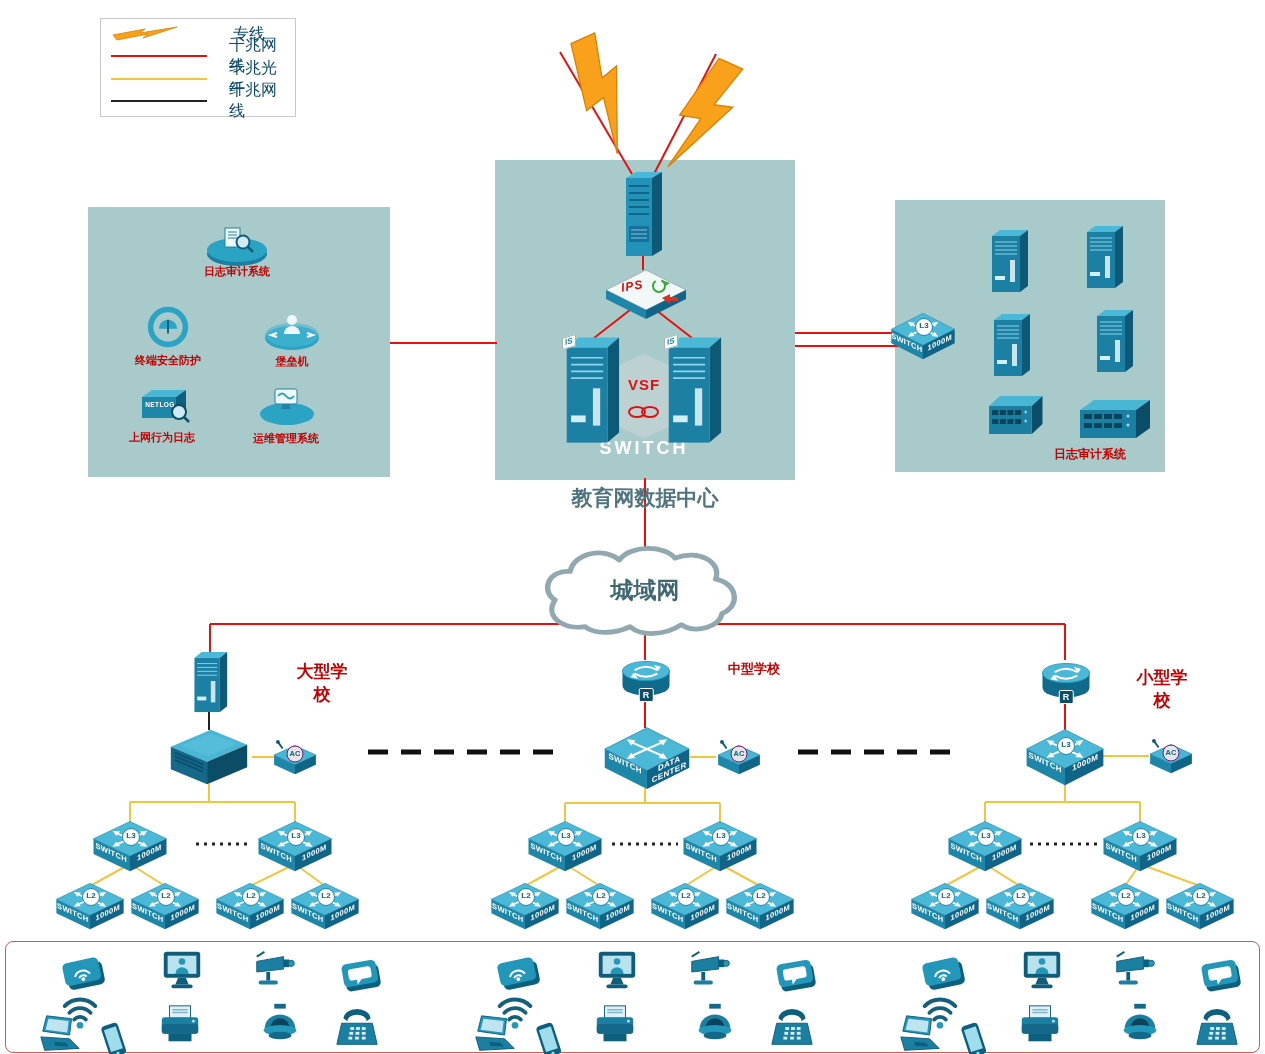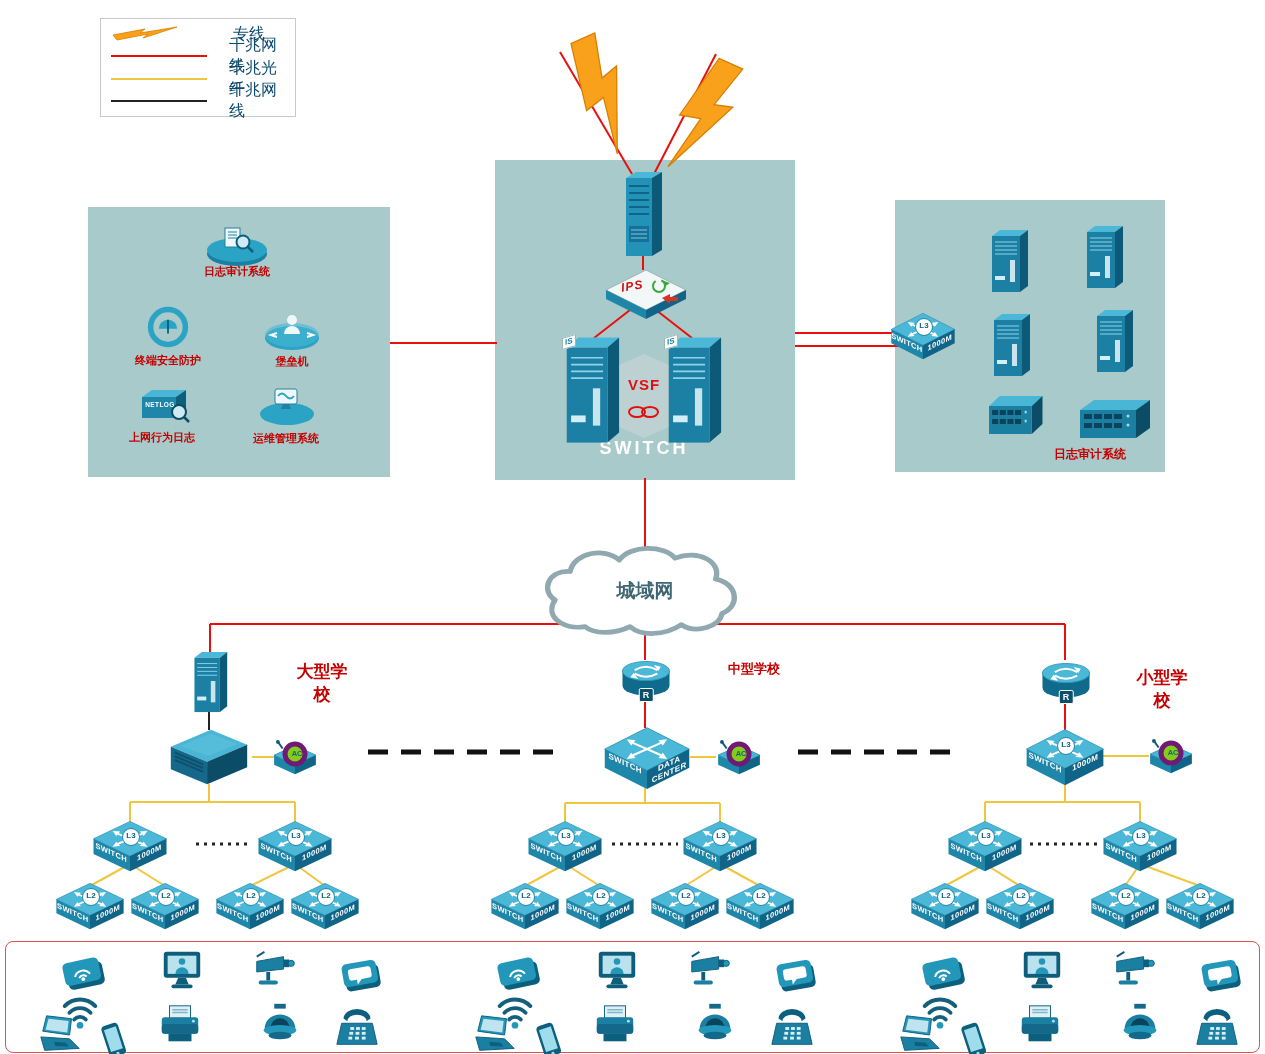--- a/index.html
+++ b/index.html
@@ -20,21 +20,21 @@
   .leg-row{display:flex;align-items:center;height:20px}
   .leg-sample{width:100px;margin-right:22px;display:flex;align-items:center}
   .leg-line{width:96px;height:2px}
   .leg-label{font-size:16px;color:#0c4a6e}
   
   .sw .badge{position:absolute;left:50%;top:30%;width:16px;height:16px;margin-left:-8px;margin-top:-8px;background:#fff;border:1px solid #1d86a9;border-radius:50%;color:#0f6488;font:bold 8px/14px "Liberation Sans",sans-serif;text-align:center;z-index:2}
   .sw .fl{position:absolute;left:1%;top:54%;width:48%;transform:skewY(25deg);color:#fff;font:bold 7.5px "Liberation Sans",sans-serif;text-align:center;letter-spacing:.3px}
   .sw .fr{position:absolute;left:51%;top:54%;width:48%;transform:skewY(-25deg);color:#fff;font:bold 7.5px "Liberation Sans",sans-serif;text-align:center;letter-spacing:.3px}
   .sw-lg .fl,.sw-lg .fr{font-size:8px;top:52%}
   .rbadge{position:absolute;left:50%;bottom:-2px;transform:translateX(-50%);background:#0b4f6b;color:#fff;font:bold 9px/12px "Liberation Sans",sans-serif;padding:0 3px;border-radius:2px;border:1px solid #fff;z-index:2}
-  .acb{position:absolute;left:50%;top:36%;transform:translate(-50%,-50%);background:#84cc16;border:5px solid #701a75;border-radius:50%;width:15px;height:15px;color:#0f6488;font:bold 7.5px/13px "Liberation Sans",sans-serif;text-align:right;z-index:2}
+  .acb{position:absolute;left:50%;top:36%;transform:translate(-50%,-50%);background:#e5e5e5;border:1px solid #701a75;border-radius:50%;width:15px;height:15px;color:#0f6488;font:bold 7.5px/13px "Liberation Sans",sans-serif;text-align:center;z-index:2}
   .ips-t{position:absolute;left:20%;top:22%;color:#d01010;font:bold italic 12px "Liberation Sans",sans-serif;transform:rotate(-9deg);letter-spacing:1px}
   .istag{position:absolute;background:#fff;border:1px solid #9fb4ba;color:#1d86a9;font:bold 8px/10px "Liberation Sans",sans-serif;padding:0 2px;transform:skewY(-16deg);z-index:3}
   #vsf-t{position:absolute;left:0;right:0;top:26px;text-align:center;color:#e01010;font:bold 15px "Liberation Sans",sans-serif;letter-spacing:1px}
   #dc-switch-text{position:absolute;left:556px;top:438px;width:176px;text-align:center;color:#fff;font:bold 18px "Liberation Sans",sans-serif;letter-spacing:3px;z-index:2}
   .seclabel{font-size:11px}
   .netlog-t{position:absolute;left:10px;top:16px;width:32px;text-align:center;color:#fff;font:bold 6.5px "Liberation Sans",sans-serif;letter-spacing:.4px}
   #term-box{position:absolute;left:5px;top:941px;width:1253px;height:110px;border:1px solid #d9534f;border-radius:8px;z-index:0;background:#fff}
 </style>
 </head>
 <body>
@@ -342,20 +342,21 @@
         <use href="#sym-tower"></use>
       </svg>
   </div>
   <div class="dev" style="left:660px;top:334px;width:64px;height:112px">
     <svg viewBox="0 0 44 66" preserveAspectRatio="none">
         <use href="#sym-tower"></use>
       </svg>
   </div>
   <span class="istag" style="left:562px;top:336px">IS</span>
   <span class="istag" style="left:664px;top:336px">IS</span>
+  <div class="title-big" style="left:540px;top:484px;width:210px;font-size:21px">教育网数据中心</div>
 
   <div class="dev" style="left:205px;top:222px;width:64px;height:46px">
     <svg viewBox="0 0 64 46">
         <ellipse cx="32" cy="32" rx="30" ry="12" fill="#1b7fa2"></ellipse>
         <ellipse cx="32" cy="28" rx="30" ry="12" fill="#2aa3c4"></ellipse>
         <rect x="20" y="6" width="15" height="19" fill="#eef8fb" stroke="#25809e"></rect>
         <path d="M23,10h9M23,13h9M23,16h9" stroke="#25809e" stroke-width="1"></path>
         <circle cx="38" cy="20" r="6.5" fill="#cfeaf2" stroke="#0d5f7e" stroke-width="2"></circle>
         <line x1="42.5" y1="24.5" x2="48" y2="30" stroke="#0d5f7e" stroke-width="2.5"></line>
       </svg>
@@ -433,21 +434,21 @@
       <svg viewBox="0 0 76 44">
         <use href="#sym-rack"></use>
       </svg>
     </div>
   <div class="lbl-red" style="left:1020px;top:446px;width:140px;font-size:12px">日志审计系统</div>
 
   <div class="cloud" style="left:538px;top:543px;width:214px;height:95px">
     <svg viewBox="0 0 200 100" preserveAspectRatio="none">
         <use href="#sym-cloud"></use>
       </svg>
-    <span style="font-size:19px">城域网</span>
+    <span style="font-size:23px">城域网</span>
   </div>
 
   <div class="lbl-red" style="left:290px;top:660px;width:64px;font-size:17px">大型学校</div>
   <div class="lbl-red" style="left:722px;top:660px;width:64px;font-size:13px">中型学校</div>
   <div class="lbl-red" style="left:1130px;top:666px;width:64px;font-size:17px">小型学校</div>
 
   <div class="dev" style="left:189px;top:650px;width:40px;height:64px">
       <svg viewBox="0 0 44 66" preserveAspectRatio="none">
         <use href="#sym-tower"></use>
       </svg>

